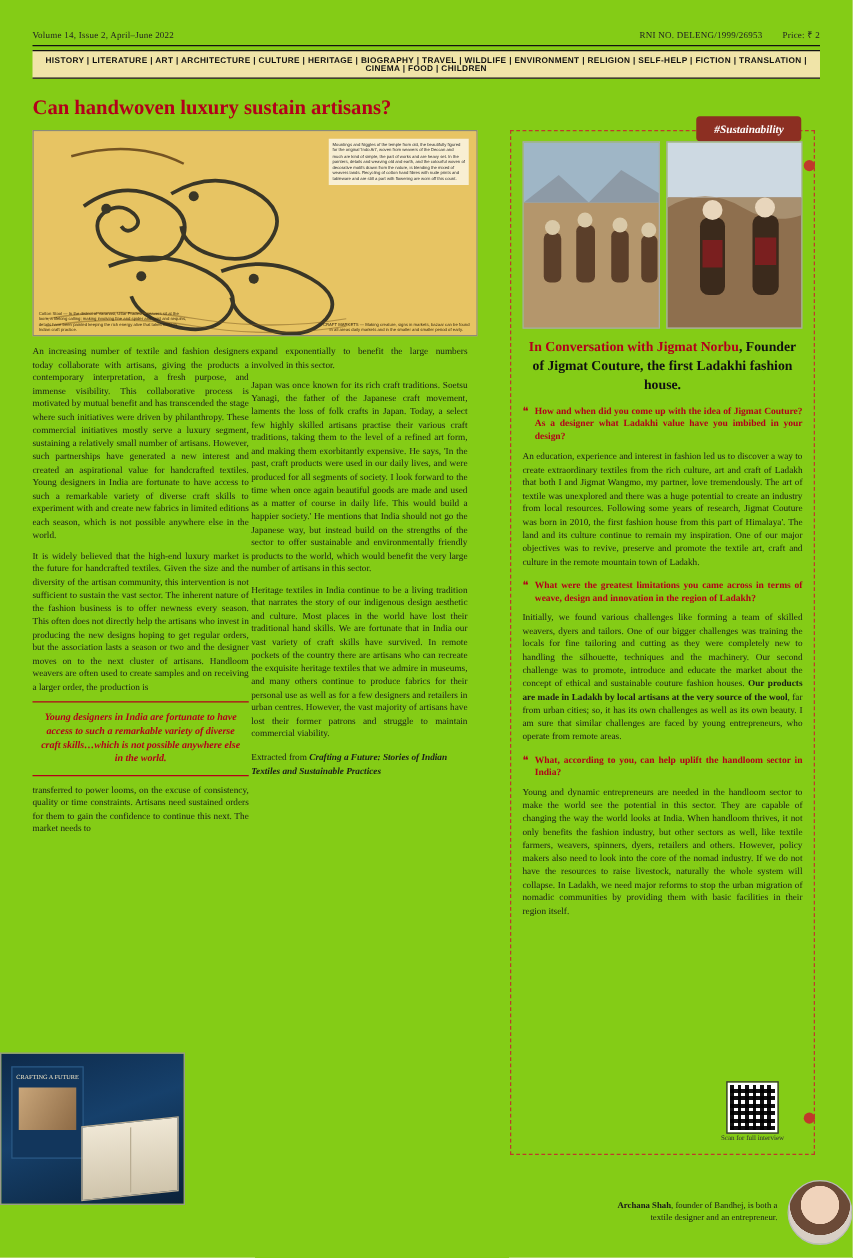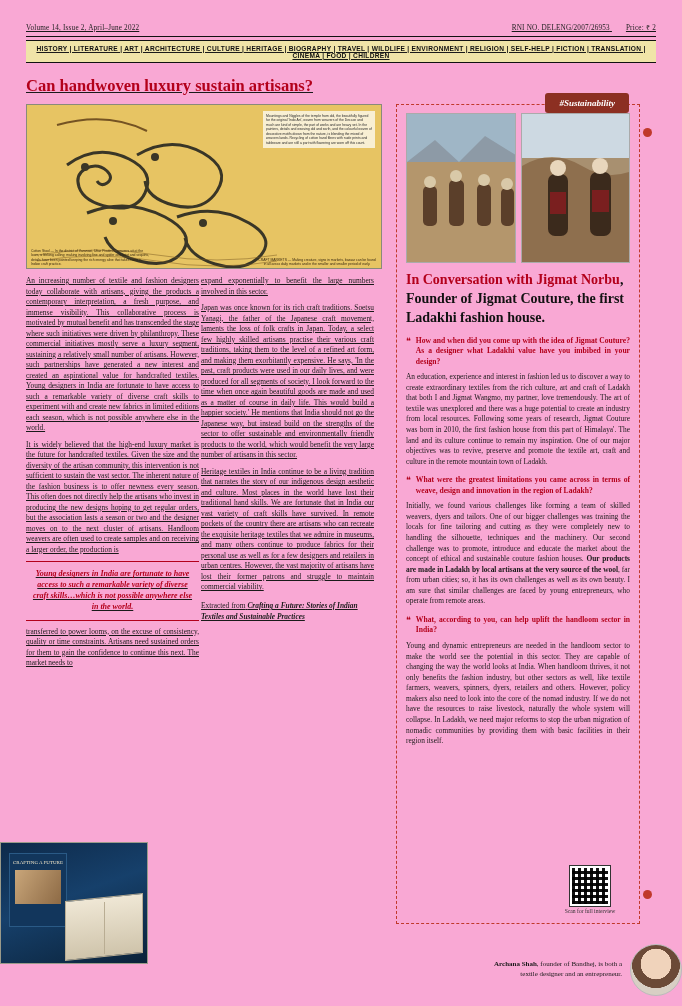--- a/index.html
+++ b/index.html
@@ -7,23 +7,22 @@
   body {
     width:682px; height:1006px;
     background:#f3efe6;
     font-family:"Liberation Serif", serif;
     color:#1a1a1a;
     overflow:hidden;
   }
   .page {
     position:relative;
     width:682px; height:1006px;
-    background:#f9a8d4;
+    background:#84cc16;
     padding:22px 26px 10px 26px;
-    text-decoration:underline;
   }
   
   .topline {
     display:flex; justify-content:space-between; align-items:baseline;
     font-size:7.2px; letter-spacing:0.2px; color:#222;
   }
   .topline .right span { margin-left:14px; }
   .masthead {
     text-align:center;
     font-family:"Liberation Serif", serif;
@@ -147,21 +146,21 @@
   .author-text .nm { font-weight:700; }
   .avatar {
     width:52px; height:52px; border-radius:50%;
     background:radial-gradient(circle at 50% 38%, #f0d3bb 0 38%, #6b4a37 39% 60%, #d8cfc4 61% 100%);
     border:1px solid #bbb;
     flex:0 0 auto;
   }
 
   
   .dashed-box {
-    position:absolute; left:4px; top:0; width:244px; height:820px;
+    position:absolute; left:16px; top:0; width:244px; height:820px;
     border:1.4px dashed #c0392b;
     padding:8px 9px;
   }
   .sust-tab {
     position:absolute; top:-12px; right:10px;
     background:#8c2f22; color:#fff;
     font-style:italic; font-weight:700;
     font-size:9px; padding:5px 14px;
     border-radius:3px;
     font-family:"Liberation Serif", serif;
@@ -170,22 +169,23 @@
     position:absolute; width:9px; height:9px; border-radius:50%;
     background:#c0392b;
   }
   .photos { display:flex; gap:5px; height:150px; }
   .ph {
     flex:1; border:1px solid #aaa; overflow:hidden; position:relative;
   }
   .ph1 { background:linear-gradient(180deg,#9fb6c6 0 34%, #b79a72 34% 100%); }
   .ph2 { background:linear-gradient(180deg,#cdd9e2 0 30%, #8e6f4e 30% 100%); }
   .kicker {
-    color:#b3001b; font-weight:700; font-size:14px; line-height:1.35;
+    color:#b3001b; font-weight:700; font-size:11px; line-height:1.35;
     margin-top:8px;
+    text-align:center;
   }
   .kicker .dark { color:#111; }
   .standfirst {
     font-style:italic; font-size:7.4px; line-height:1.42; margin-top:5px; text-align:justify;
   }
   .q {
     display:flex; gap:5px; margin-top:8px;
   }
   .q .qmark { color:#b3001b; font-size:9px; line-height:1; flex:0 0 auto; margin-top:1px; }
   .q .qtext { color:#b3001b; font-weight:700; font-size:7.6px; line-height:1.38; text-align:justify; }
@@ -205,21 +205,21 @@
   .scan .lbl { font-size:5.6px; line-height:1.25; color:#333; }
 </style>
 </head>
 <body>
 
 <div class="page">
 
   <div class="topline">
     <div>Volume 14, Issue 2, April–June 2022</div>
     <div class="right">
-      <span>RNI NO. DELENG/2007/26953</span>
+      <span>RNI NO. DELENG/1999/26953</span>
       <span>Price: ₹ 2</span>
     </div>
   </div>
 
   <div class="rule-thick"></div>
   <div class="topicbar">HISTORY  |  LITERATURE  |  ART  |  ARCHITECTURE  |  CULTURE  |  HERITAGE  |  BIOGRAPHY  |  TRAVEL  |  WILDLIFE  |  ENVIRONMENT  |  RELIGION  |  SELF-HELP  |  FICTION  |  TRANSLATION  |  CINEMA  |  FOOD  |  CHILDREN</div>
 
   <div class="headline">Can handwoven luxury sustain artisans?</div>
 
   <div class="body-wrap">

